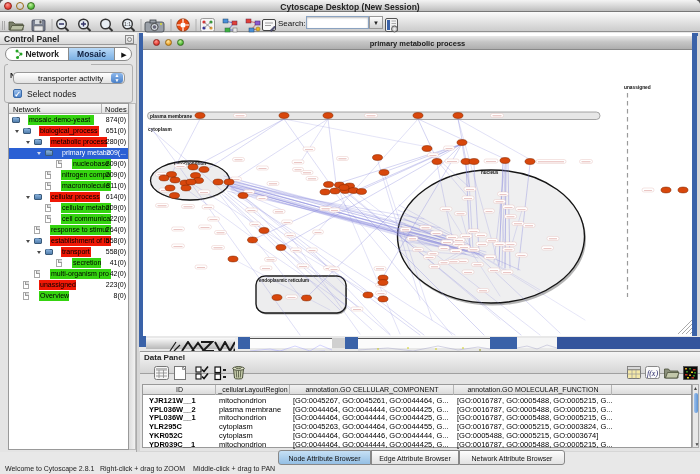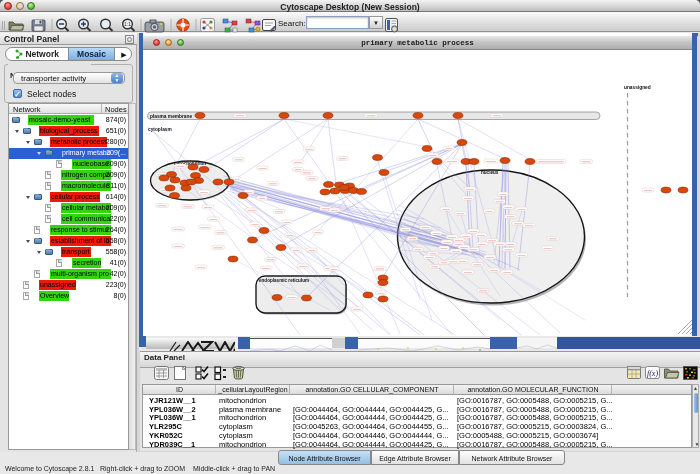--- a/index.html
+++ b/index.html
@@ -19,48 +19,48 @@
 
 #cpanel { left:0; top:33px; width:137px; height:419px; background:#e4e4e4; border-right:1px solid #aaa; }
 #cphead { left:0; top:0px; width:137px; height:12px; background:linear-gradient(#f5f5f5,#d8d8d8); border-bottom:1px solid #9a9a9a; }
 #cphead .t { position:absolute; left:4px; top:1px; font-size:8.5px; font-weight:bold; color:#222; }
 #cptabs { left:5px; top:14px; width:127px; height:14px; background:#fff; border:1px solid #8a8a8a; border-radius:7px; overflow:hidden; }
 #tabnet { position:absolute; left:0; top:0; width:62px; height:14px; font-size:8.5px; font-weight:bold; color:#222; text-align:center; line-height:13px; }
 #tabmos { position:absolute; left:62px; top:0; width:46px; height:14px; background:linear-gradient(#b9d9f7,#70a8e0); font-size:8.5px; font-weight:bold; color:#102040; text-align:center; line-height:13px; border-left:1px solid #8a8a8a; }
 #tabarr { position:absolute; left:108px; top:0; width:19px; height:14px; border-left:1px solid #8a8a8a; text-align:center; line-height:14px; font-size:7px; color:#111; }
 #grpbox { left:4px; top:31px; width:129px; height:39px; border:1px solid #b0b0b0; border-radius:3px; }
 #grplbl { left:8px; top:28px; font-size:8px; font-weight:bold; color:#222; background:#e4e4e4; padding:10px 2px; }
-#combo { left:13px; top:39px; width:112px; height:12px; background:linear-gradient(#ffffff,#e2e2e2); border:1px solid #999; border-radius:4px; font-size:8px; color:#111; line-height:11px; padding-left:7px; }
+#combo { left:13px; top:39px; width:112px; height:12px; background:linear-gradient(#ffffff,#e2e2e2); border:1px solid #999; border-radius:4px; font-size:8px; color:#111; line-height:11px; padding-left:24px; }
 #combobtn { position:absolute; right:1px; top:0px; width:12px; height:10px; background:linear-gradient(#8db8ec,#4a80c8); border-radius:3px; margin:0px; color:#fff; font-size:5px; line-height:5px; text-align:center; }
 #chk { left:13px; top:56px; width:9px; height:9px; background:linear-gradient(#9ec2ee,#4e84ca); border:1px solid #3a6aa8; border-radius:2px; color:#fff; font-size:8px; line-height:9px; text-align:center; font-weight:bold; }
 #chklbl { left:27px; top:56px; font-size:8.5px; color:#111; }
 #treebox { left:8px; top:70px; width:121px; height:347px; background:#fff; border:1px solid #999; }
 #treehdr { position:absolute; left:0; top:0; width:119px; height:10px; background:linear-gradient(#fafafa,#e0e0e0); border-bottom:1px solid #aaa; font-size:7.5px; color:#111; }
 #treescroll { left:129px; top:70px; width:7px; height:347px; background:linear-gradient(90deg,#dcdcdc,#f2f2f2); border:1px solid #bbb; border-left:none; }
 .trow { position:absolute; height:11px; font-size:7px; color:#000; white-space:nowrap; }
 .trow .lab { position:absolute; top:0px; height:10px; line-height:10px; padding:0 1px; }
 .trow .val { position:absolute; right:2px; top:0px; line-height:10px; }
 .gbg { background:#35d410; }
 .rbg { background:#f01806; }
 .arr { position:absolute; top:3.5px; width:0; height:0; border-left:2.8px solid transparent; border-right:2.8px solid transparent; border-top:3.6px solid #4a4a4a; }
 .fold { position:absolute; top:2px; width:8px; height:6px; background:linear-gradient(#86aed8,#527fae); border:0.5px solid #3a5a7a; border-radius:1px; }
 .fold:before { content:""; position:absolute; left:0px; top:-1.5px; width:3.5px; height:1.5px; background:#6890ba; border-radius:1px 1px 0 0; }
 .file { position:absolute; top:1px; width:6px; height:8px; background:#fff; border:0.6px solid #a8a8a8; }
 .file:before { content:""; position:absolute; right:-0.5px; top:-0.5px; width:2.5px; height:2.5px; background:#ddd; border-left:0.5px solid #999; border-bottom:0.5px solid #999; }
 
 #desk { left:137px; top:33px; width:563px; height:419px; background:#d6d6d6; }
 #iframe { position:absolute; left:2px; top:0px; width:558px; height:315px; background:#fff; border:4px solid #3a62a8; border-right-width:5px; border-top:none; }
-#ititle { position:absolute; left:0; top:3px; width:549px; height:14px; background:linear-gradient(#e9e9e9,#c6c6c6 45%,#aeaeae); border-bottom:1px solid #888;font-family:Liberation Mono, monospace; }
+#ititle { position:absolute; left:0; top:3px; width:549px; height:14px; background:linear-gradient(#e9e9e9,#c6c6c6 45%,#aeaeae); border-bottom:1px solid #888; }
 #ititle .t { position:absolute; left:0; right:0; top:3px; text-align:center; font-size:7.5px; font-weight:bold; color:#1a1a1a; }
 #icanvas { position:absolute; left:0; top:17px; width:549px; height:290px; background:#fff; overflow:hidden; }
 
 #strip { left:139px; top:336px; width:561px; height:15px; background:#e8e8e8; }
 
 #dpanel { left:140px; top:351px; width:560px; height:100px; background:#e4e4e4; }
-#dphead { position:absolute; left:0; top:0; width:560px; height:17px; background:linear-gradient(#f5f5f5,#d6d6d6); border-top:1px solid #999; border-bottom:1px solid #a0a0a0; }
+#dphead { position:absolute; left:0; top:0; width:560px; height:23px; background:linear-gradient(#f5f5f5,#d6d6d6); border-top:1px solid #999; border-bottom:1px solid #a0a0a0; }
 #dphead .t { position:absolute; left:4px; top:1px; font-size:8px; font-weight:bold; color:#222; }
 #dtoolbar { position:absolute; left:0; top:12px; width:560px; height:21px;margin-left:6px; }
 #dtable { position:absolute; left:2px; top:33px; width:550px; height:64px; background:#fff; border:1px solid #999; }
 #dthead { position:absolute; left:0; top:0; width:548px; height:10px; background:linear-gradient(#f2f2f2,#dcdcdc); border-bottom:1px solid #999; font-size:7px; color:#111; }
 #dthead div { position:absolute; top:1px; text-align:center; }
 .dcol { border-right:1px solid #b5b5b5; height:10px; }
 .drow { position:absolute; left:0; width:548px; height:8.7px; font-size:7.5px; white-space:nowrap; }
 .drow b { position:absolute; left:6px; font-weight:bold; color:#000; }
 .drow i { font-style:normal; color:#000; position:absolute; }
 #dscroll { position:absolute; left:552px; top:33px; width:7px; height:64px; background:#e8e8e8; border:1px solid #aaa; font-size:5px; color:#444; }
@@ -832,20 +832,21 @@
         <div style="left:311px;width:158px">annotation.GO MOLECULAR_FUNCTION</div>
         <span class="dcol" style="position:absolute;left:72px;top:0"></span>
         <span class="dcol" style="position:absolute;left:146px;top:0"></span>
         <span class="dcol" style="position:absolute;left:310px;top:0"></span>
         <span class="dcol" style="position:absolute;left:468px;top:0"></span>
       </div>
       <div id="drows">
           <div class="drow" style="top:11px">
             <b>YJR121W__1</b>
             <i style="left:76px">mitochondrion</i>
+            <i style="left:150px">[GO:0045267, GO:0045261, GO:0044464, G...</i>
             <i style="left:314px">[GO:0016787, GO:0005488, GO:0005215, G...</i>
           </div>
           <div class="drow" style="top:19.7px">
             <b>YPL036W__2</b>
             <i style="left:76px">plasma membrane</i>
             <i style="left:150px">[GO:0044464, GO:0044444, GO:0044425, G...</i>
             <i style="left:314px">[GO:0016787, GO:0005488, GO:0005215, G...</i>
           </div>
           <div class="drow" style="top:28.4px">
             <b>YPL036W__1</b>

